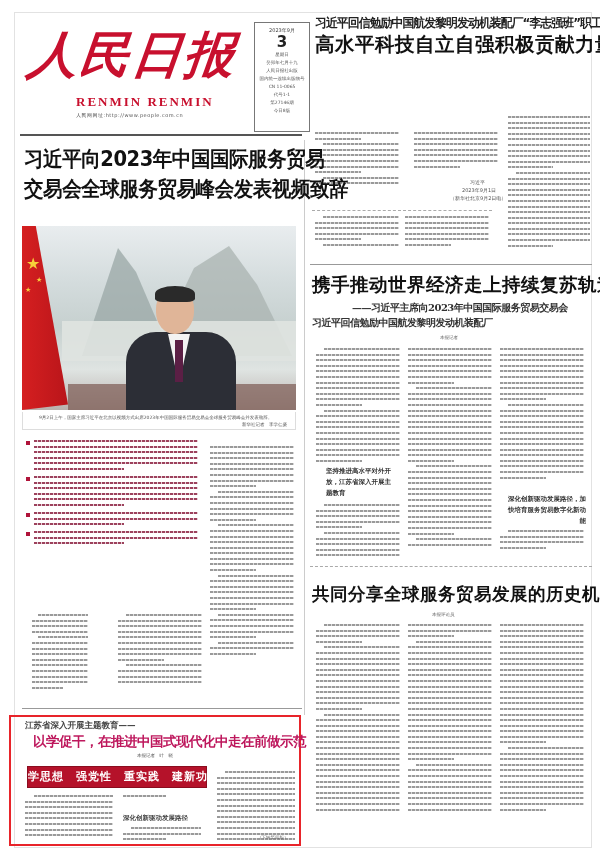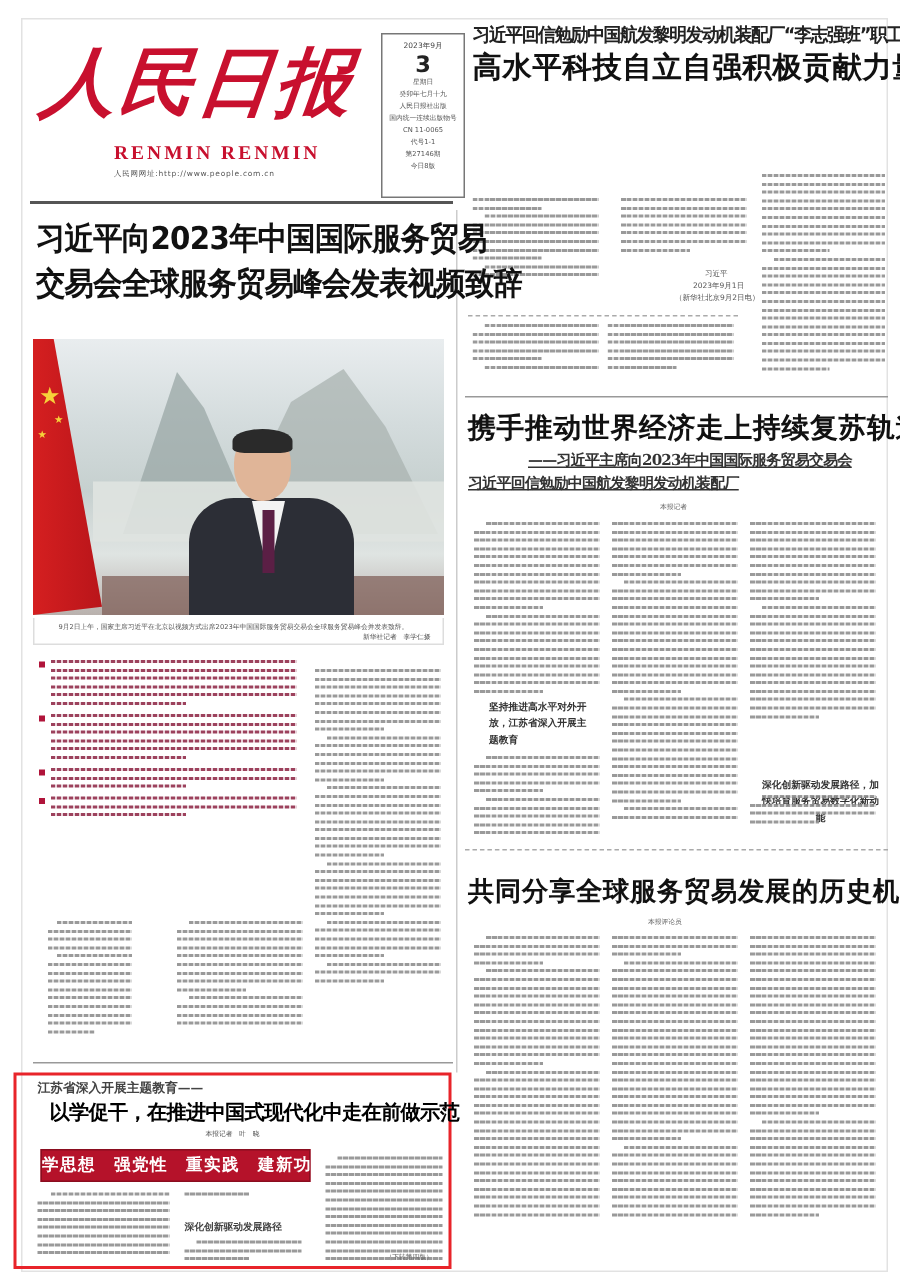--- a/index.html
+++ b/index.html
@@ -58,28 +58,28 @@
     .caption .cap-credit { position: absolute; right: 8px; top: 10px; font-size: 4.5px; color: #555; }
 
     
     .bullets { position: absolute; left: 26px; top: 440px; width: 172px; }
     .bullet { position: relative; padding-left: 8px; margin-bottom: 6px; }
     .bullet .sq { position: absolute; left: 0; top: 1px; width: 4px; height: 4px; background: #b0143a; }
 
     
     .js-box { position: absolute; left: 9px; top: 715px; width: 292px; height: 131px; border: 2.5px solid #e8242a; }
     .js-kicker { position: absolute; left: 14px; top: 3px; font-family: "DejaVu Serif", serif; font-size: 8.5px; font-weight: bold; color: #444; white-space: nowrap; }
-    .js-head { position: absolute; left: 22px; top: 16px; font-size: 13.5px; font-weight: bold; color: #000000; white-space: nowrap; letter-spacing: -0.5px; }
+    .js-head { position: absolute; left: 22px; top: 16px; font-size: 13.5px; font-weight: bold; color: #be185d; white-space: nowrap; letter-spacing: -0.5px; }
     .js-byline { position: absolute; left: 126px; top: 36px; font-size: 4.5px; color: #555; }
     .js-banner { position: absolute; left: 16px; top: 49px; width: 180px; height: 22px; background: #b5122a; border: 1px solid #8a0d1f; color: #fff; font-size: 11px; font-weight: bold; text-align: center; line-height: 20px; letter-spacing: 1px; white-space: nowrap; }
     .js-sub { position: absolute; left: 112px; top: 97px; font-size: 6.5px; font-weight: bold; color: #444; white-space: nowrap; }
 
     
     .story2-head { position: absolute; left: 312px; top: 272px; font-size: 18.5px; font-weight: bold; color: #111; white-space: nowrap; letter-spacing: 0.5px; }
-    .story2-sub { position: absolute; left: 312px; top: 300px; width: 280px; font-family: "DejaVu Serif", serif; font-size: 10px; font-weight: bold; color: #333; line-height: 15px; white-space: nowrap; letter-spacing: -0.5px; text-decoration: underline; }
+    .story2-sub { position: absolute; left: 312px; top: 300px; width: 280px; font-family: "DejaVu Serif", serif; font-size: 10px; font-weight: bold; color: #333; line-height: 15px; white-space: nowrap; letter-spacing: -0.5px; }
     .story2-sub .l1 { padding-left: 40px; display: block; }
     .byline-sm { position: absolute; font-size: 4.5px; color: #666; }
     .sub-inline { position: absolute; font-size: 6.5px; font-weight: bold; color: #333; line-height: 11px; }
 
     .story3-head { position: absolute; left: 312px; top: 582px; font-size: 17.5px; font-weight: bold; color: #111; white-space: nowrap; letter-spacing: 0.5px; }
   </style>
 </head>
 <body>
 
 <div class="page"></div>
@@ -459,21 +459,21 @@
     <i></i>
     <i></i>
     <i></i>
     <i></i>
     <i></i>
     <i></i>
     <i></i>
     <i></i>
     <i class="s"></i>
 </div>
-<div class="sub-inline" style="left:508px;top:518px;width:78px;text-align:center;">深化创新驱动发展路径，加快培育服务贸易数字化新动能</div>
+<div class="sub-inline" style="left:508px;top:494px;width:78px;text-align:right;">深化创新驱动发展路径，加快培育服务贸易数字化新动能</div>
 <div class="txt" style="left:500px;top:530px;width:84px;">
   <i class="ind"></i>
     <i></i>
     <i></i>
     <i class="s"></i>
 </div>
 <div class="dash" style="left:310px;top:566px;width:282px;"></div>
 
 <div class="story3-head">共同分享全球服务贸易发展的历史机遇</div>
 <div class="byline-sm" style="left:432px;top:612px;">本报评论员</div>

